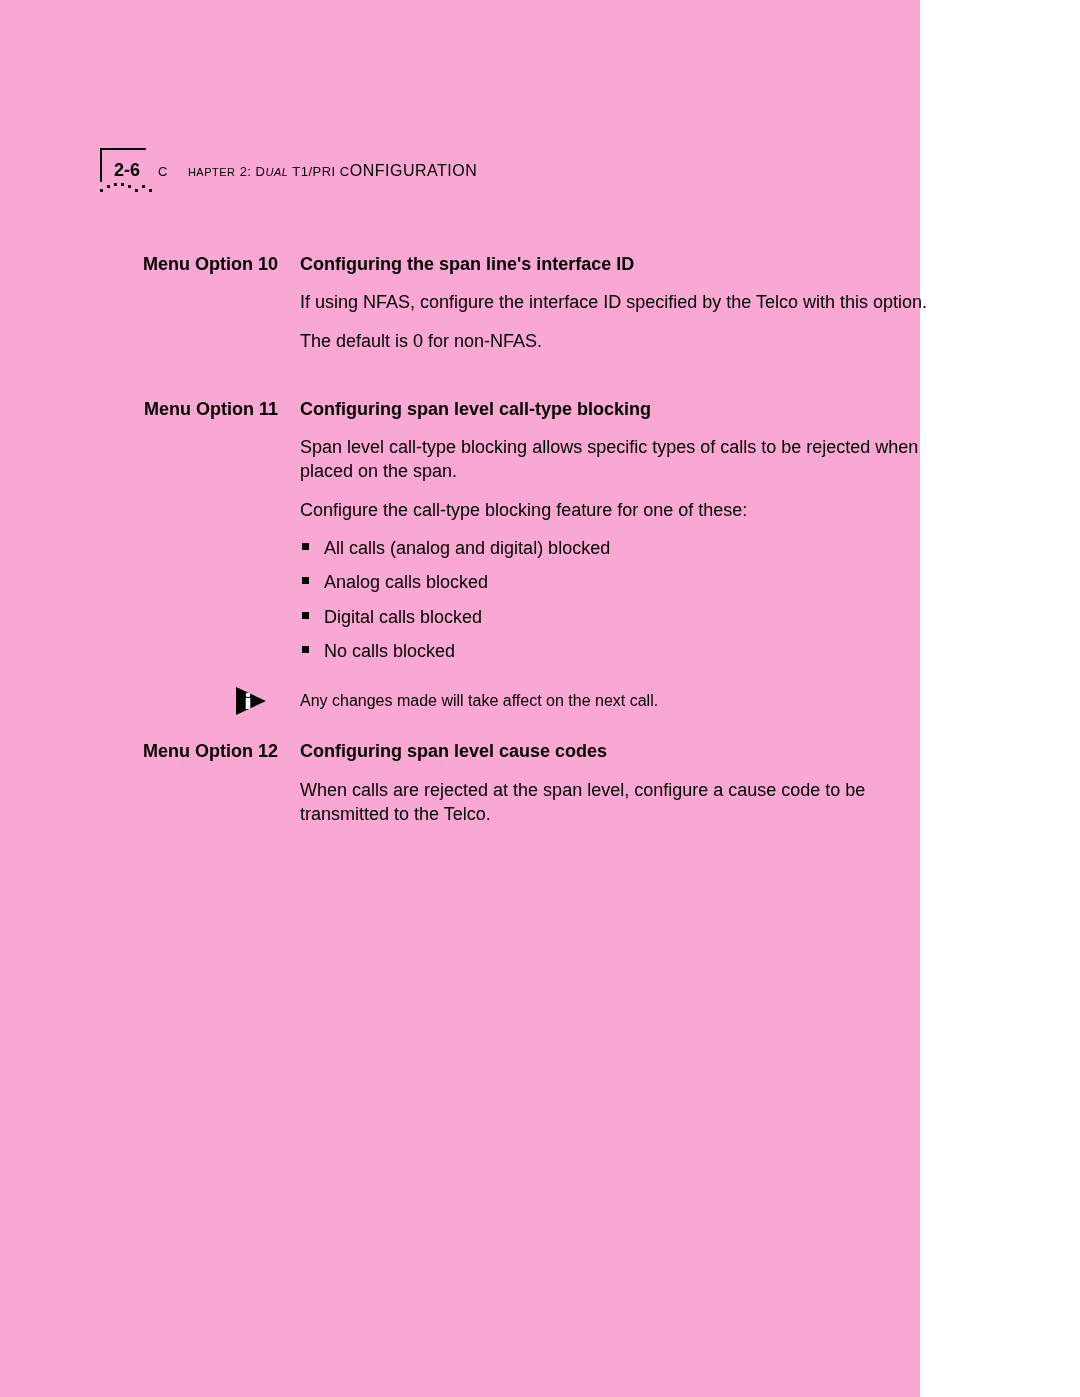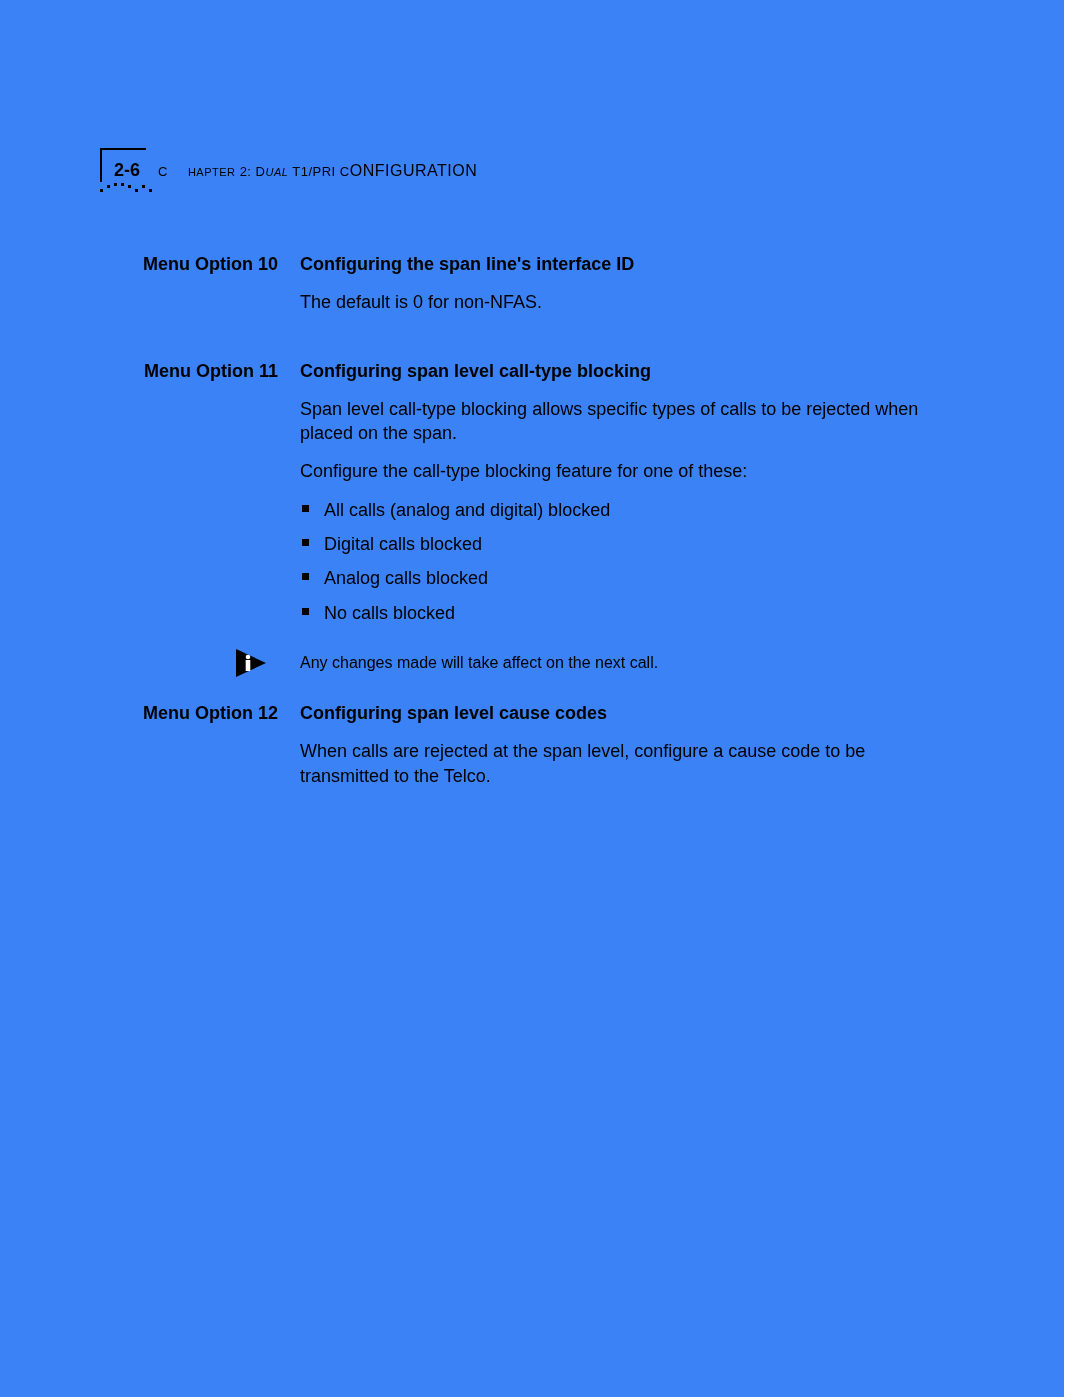--- a/index.html
+++ b/index.html
@@ -3,25 +3,25 @@
 <meta charset="utf-8">
 <style>
   html, body {
     margin: 0;
     padding: 0;
     background: #ffffff;
     font-family: Arial, Helvetica, sans-serif;
     color: #000;
   }
   .page {
-    width: 1064px;
+    width: 920px;
     height: 1397px;
     position: relative;
     box-sizing: border-box;
-    background: #3b82f6;
+    background: #f9a8d4;
   }
   .header-block {
     position: absolute;
     top: 148px;
     left: 100px;
     width: 500px;
   }
   .header-rule {
     position: absolute;
     top: 0;
@@ -163,35 +163,36 @@
   </div>
 
   <div class="content">
 
     <div class="section-gap"></div>
 
     <div class="row">
       <div class="left-col">Menu Option 10</div>
       <div class="right-col">
         <div class="heading">Configuring the span line's interface ID</div>
+        <p>If using NFAS, configure the interface ID specified by the Telco with this option.</p>
         <p>The default is 0 for non-NFAS.</p>
       </div>
     </div>
     <div class="section-gap"></div>
 
     <div class="row">
       <div class="left-col">Menu Option 11</div>
       <div class="right-col">
         <div class="heading">Configuring span level call-type blocking</div>
         <p>Span level call-type blocking allows specific types of calls to be rejected when placed on the span.</p>
         <p>Configure the call-type blocking feature for one of these:</p>
         <ul class="blocklist">
           <li>All calls (analog and digital) blocked</li>
+          <li>Analog calls blocked</li>
           <li>Digital calls blocked</li>
-          <li>Analog calls blocked</li>
           <li>No calls blocked</li>
         </ul>
       </div>
     </div>
 
     <div class="note-row">
       <div class="note-icon">
         <svg width="42" height="32" viewBox="0 0 42 32">
           <polygon points="0,2 0,30 30,16" fill="#000"></polygon>
           <circle cx="12" cy="10" r="2.3" fill="#fff"></circle>

